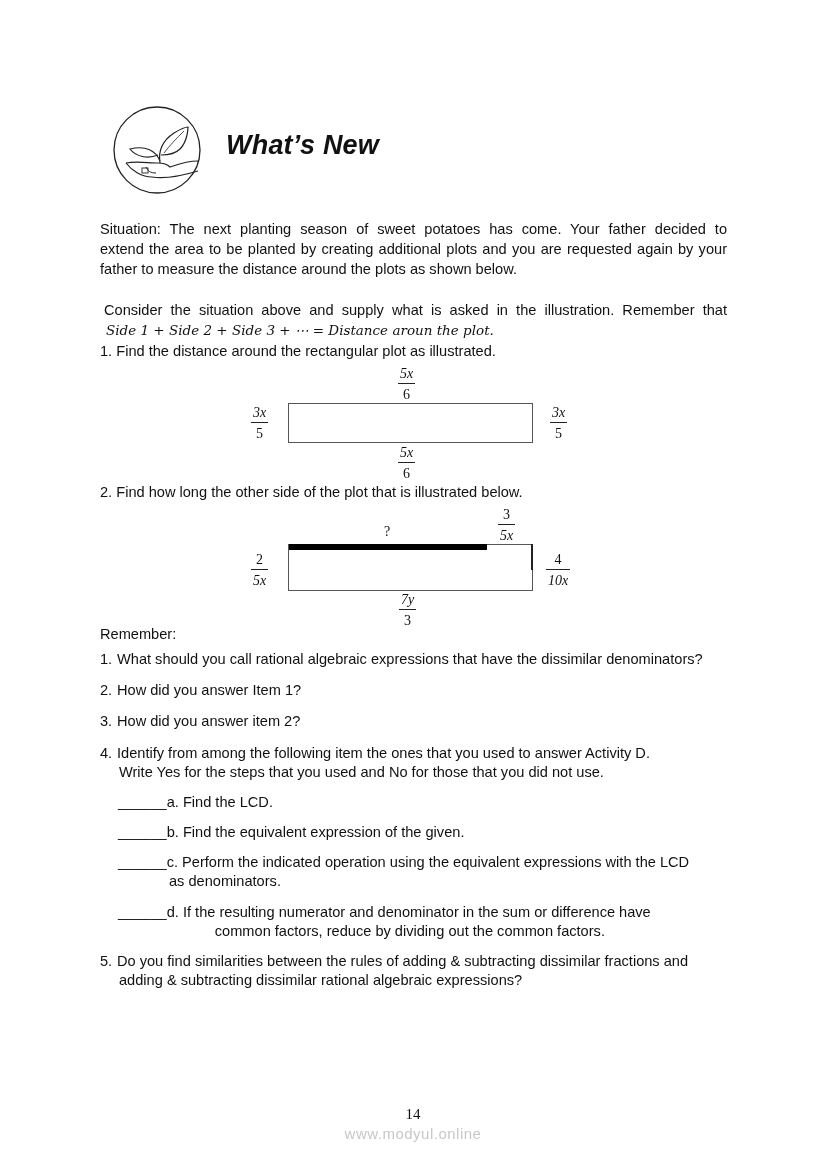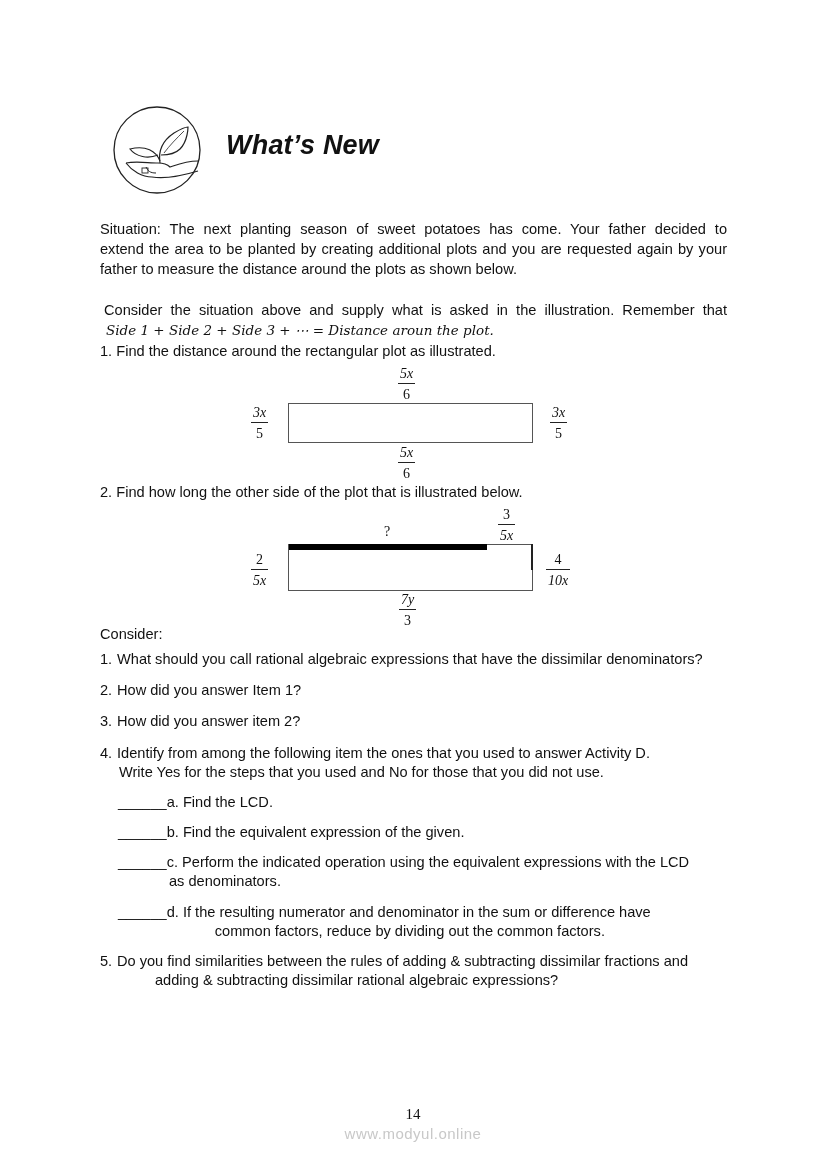--- a/index.html
+++ b/index.html
@@ -95,21 +95,21 @@
   <span class="num">4</span>
     <span class="bar"></span>
     <span class="den it">10x</span>
 </div>
 <div class="frac" style="left:399px; top:591px;text-align:right;">
   <span class="num it">7y</span>
     <span class="bar"></span>
     <span class="den">3</span>
 </div>
 
-<div class="abs line" style="top:624px; left:100px;">Consider:</div>
+<div class="abs line" style="top:624px; left:100px;">Remember:</div>
 
 <div class="abs q" style="top:650px;">
   <span class="qnum">1.</span><span>What should you call rational algebraic expressions that have the dissimilar denominators?</span>
 </div>
 <div class="abs q" style="top:681px;">
   <span class="qnum">2.</span><span>How did you answer Item 1?</span>
 </div>
 <div class="abs q" style="top:712px;">
   <span class="qnum">3.</span><span>How did you answer item 2?</span>
 </div>
@@ -128,17 +128,17 @@
   <span class="blank">______</span><span>c. Perform the indicated operation using the equivalent expressions with the LCD</span><br>
   <span style="padding-left:51px;">as denominators.</span>
 </div>
 <div class="abs q" style="top:903px; left:118px;text-align:center;">
   <span class="blank">______</span><span>d. If the resulting numerator and denominator in the sum or difference have</span><br>
   <span style="padding-left:51px;">common factors, reduce by dividing out the common factors.</span>
 </div>
 
 <div class="abs q" style="top:952px;">
   <span class="qnum">5.</span><span>Do you find similarities between the rules of adding &amp; subtracting dissimilar fractions and</span><br>
-  <span style="padding-left:2px;margin-left:36px;">adding &amp; subtracting dissimilar rational algebraic expressions?</span>
+  <span style="padding-left:2px;">adding &amp; subtracting dissimilar rational algebraic expressions?</span>
 </div>
 
 <div class="abs footer-num">14</div>
 <div class="abs footer-url">www.modyul.online</div>
 
 </body></html>

